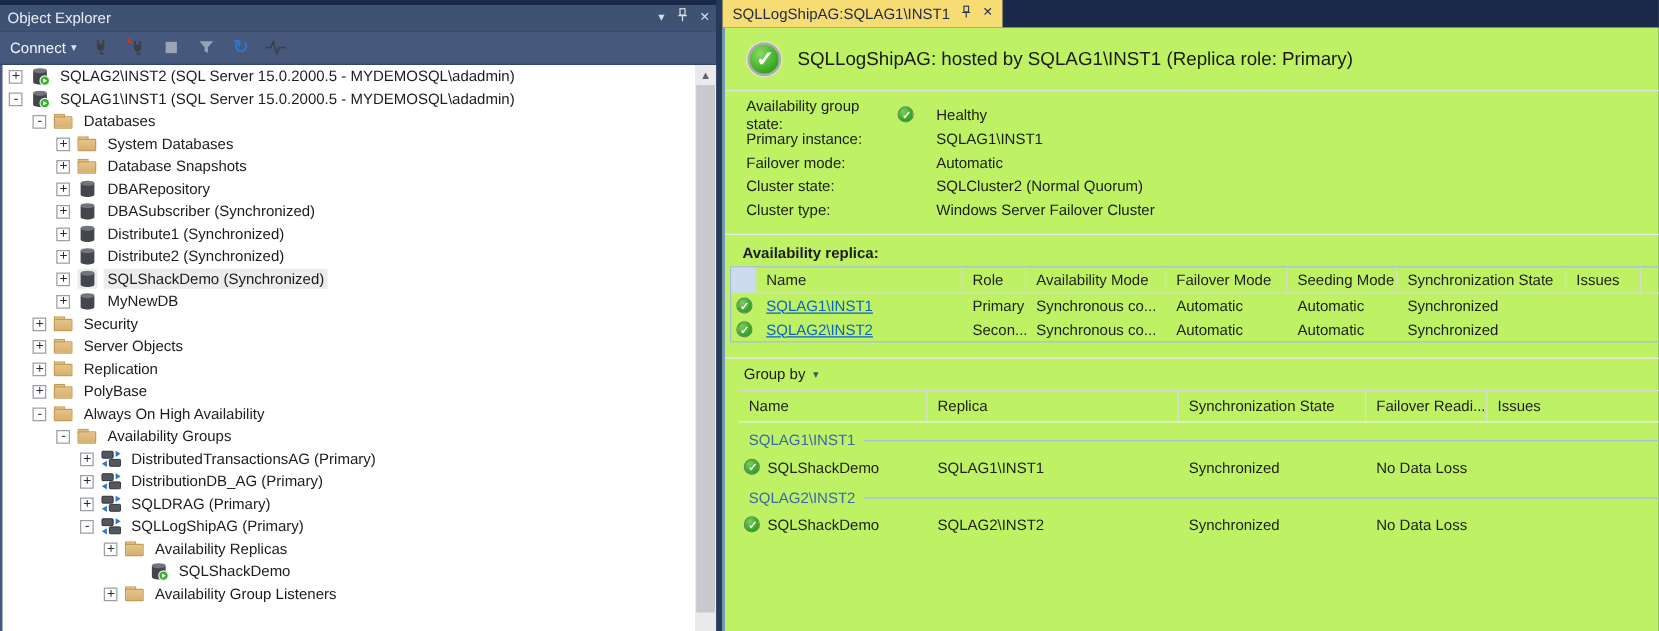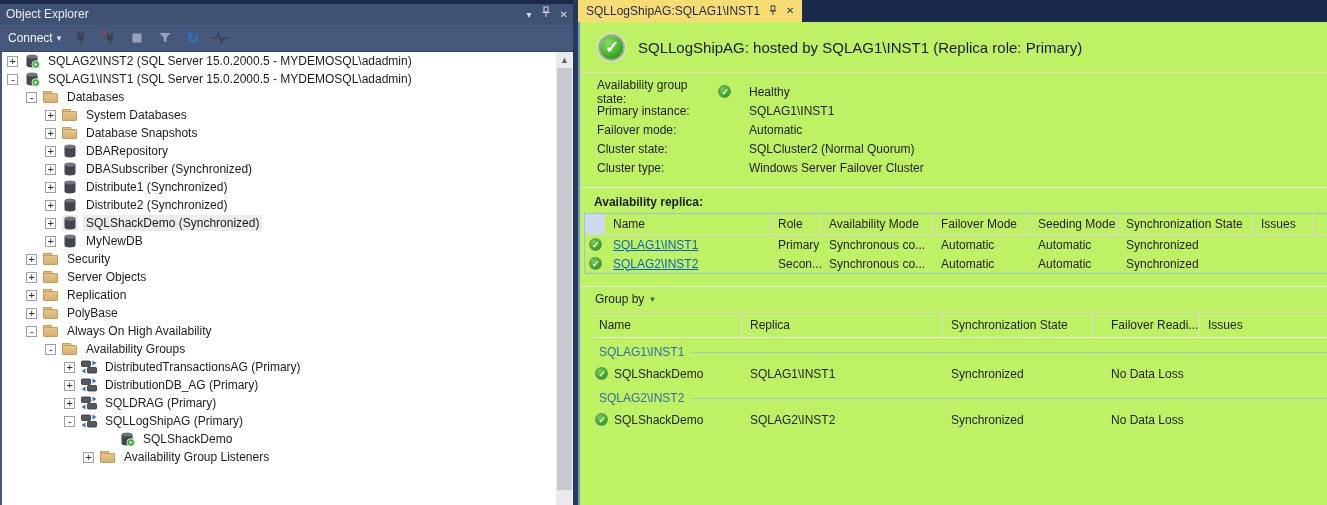--- a/index.html
+++ b/index.html
@@ -91,21 +91,21 @@
   .link { color:#0B62C4; text-decoration:underline; }
 
   .hr-b { margin-top:12px; height:1px; background:#E8E8E8; }
   .groupby { margin:5px 0 0 15px; font-size:12px; color:#1C1C1C; display:flex; align-items:center; gap:6px; }
   .groupby .caret { color:#4A5464; }
 
   .dgrid { margin:6px 7px 0 11px; border-top:1px solid #D6D6D6; font-size:12px; color:#1E1E1E; }
   .dg-head { display:flex; height:25px; align-items:stretch; border-bottom:1px solid #EDEDED; }
   .dg-head > div { border-right:1px solid #DCDCDC; display:flex; align-items:center; padding-left:8px; }
   .g-name{width:151px;flex:none;} .g-rep{width:201px;flex:none;} .g-ss{width:150px;flex:none;}
-  .g-fr{width:97px;flex:none;margin-left:10px;} .g-iss{flex:1; border-right:none !important;}
+  .g-fr{width:97px;flex:none;} .g-iss{flex:1; border-right:none !important;}
   .dg-grp { display:flex; align-items:center; height:14px; margin:7px 0 4px; }
   .dg-grp-label { color:#3A69A6; margin:0 7px 0 8px; }
   .dg-grp-line { flex:1; border-top:1px solid #A9BFD9; }
   .dg-row { display:flex; align-items:center; height:21px; }
   .dg-row > div { padding-left:8px; }
   .dg-row .g-name { display:flex; align-items:center; gap:6px; padding-left:4px; }
 </style>
 </head>
 <body>
 
@@ -336,20 +336,25 @@
         <span class="ico">
             <svg class="isvg" viewBox="0 0 16 16">
               <rect x="0.5" y="2" width="9" height="5.5" rx="0.8" fill="#53575E" stroke="#2F3237" stroke-width="0.8"></rect>
               <rect x="6.5" y="8.5" width="9" height="5.5" rx="0.8" fill="#53575E" stroke="#2F3237" stroke-width="0.8"></rect>
               <path d="M11.5 1.5 l4 2.5 -4 2.5 z" fill="#2E74C9"></path>
               <path d="M4.5 9.5 l-4 2.5 4 2.5 z" fill="#2E74C9"></path>
             </svg>
           </span>
         <span class="tlabel">SQLLogShipAG (Primary)</span>
       </div>
+      <div class="trow lv4">
+        <span class="exp plus"></span>
+        <span class="ico folder"></span>
+        <span class="tlabel">Availability Replicas</span>
+      </div>
       <div class="trow lv5">
         <span class="exp none"></span>
         <span class="ico">
             <svg class="isvg" viewBox="0 0 16 16">
               <path d="M2.5 3.5 v9 c0 1.1 2.5 2 5.5 2 s5.5 -.9 5.5 -2 v-9" fill="#43474D"></path>
               <ellipse cx="8" cy="3.5" rx="5.5" ry="2" fill="#71767D"></ellipse>
               <circle cx="11.8" cy="11.5" r="3.8" fill="#2FB52A" stroke="#F2F2F2" stroke-width="0.9"></circle>
               <path d="M10.6 9.7 l3.1 1.8 -3.1 1.8 z" fill="#fff"></path>
             </svg>
           </span>

